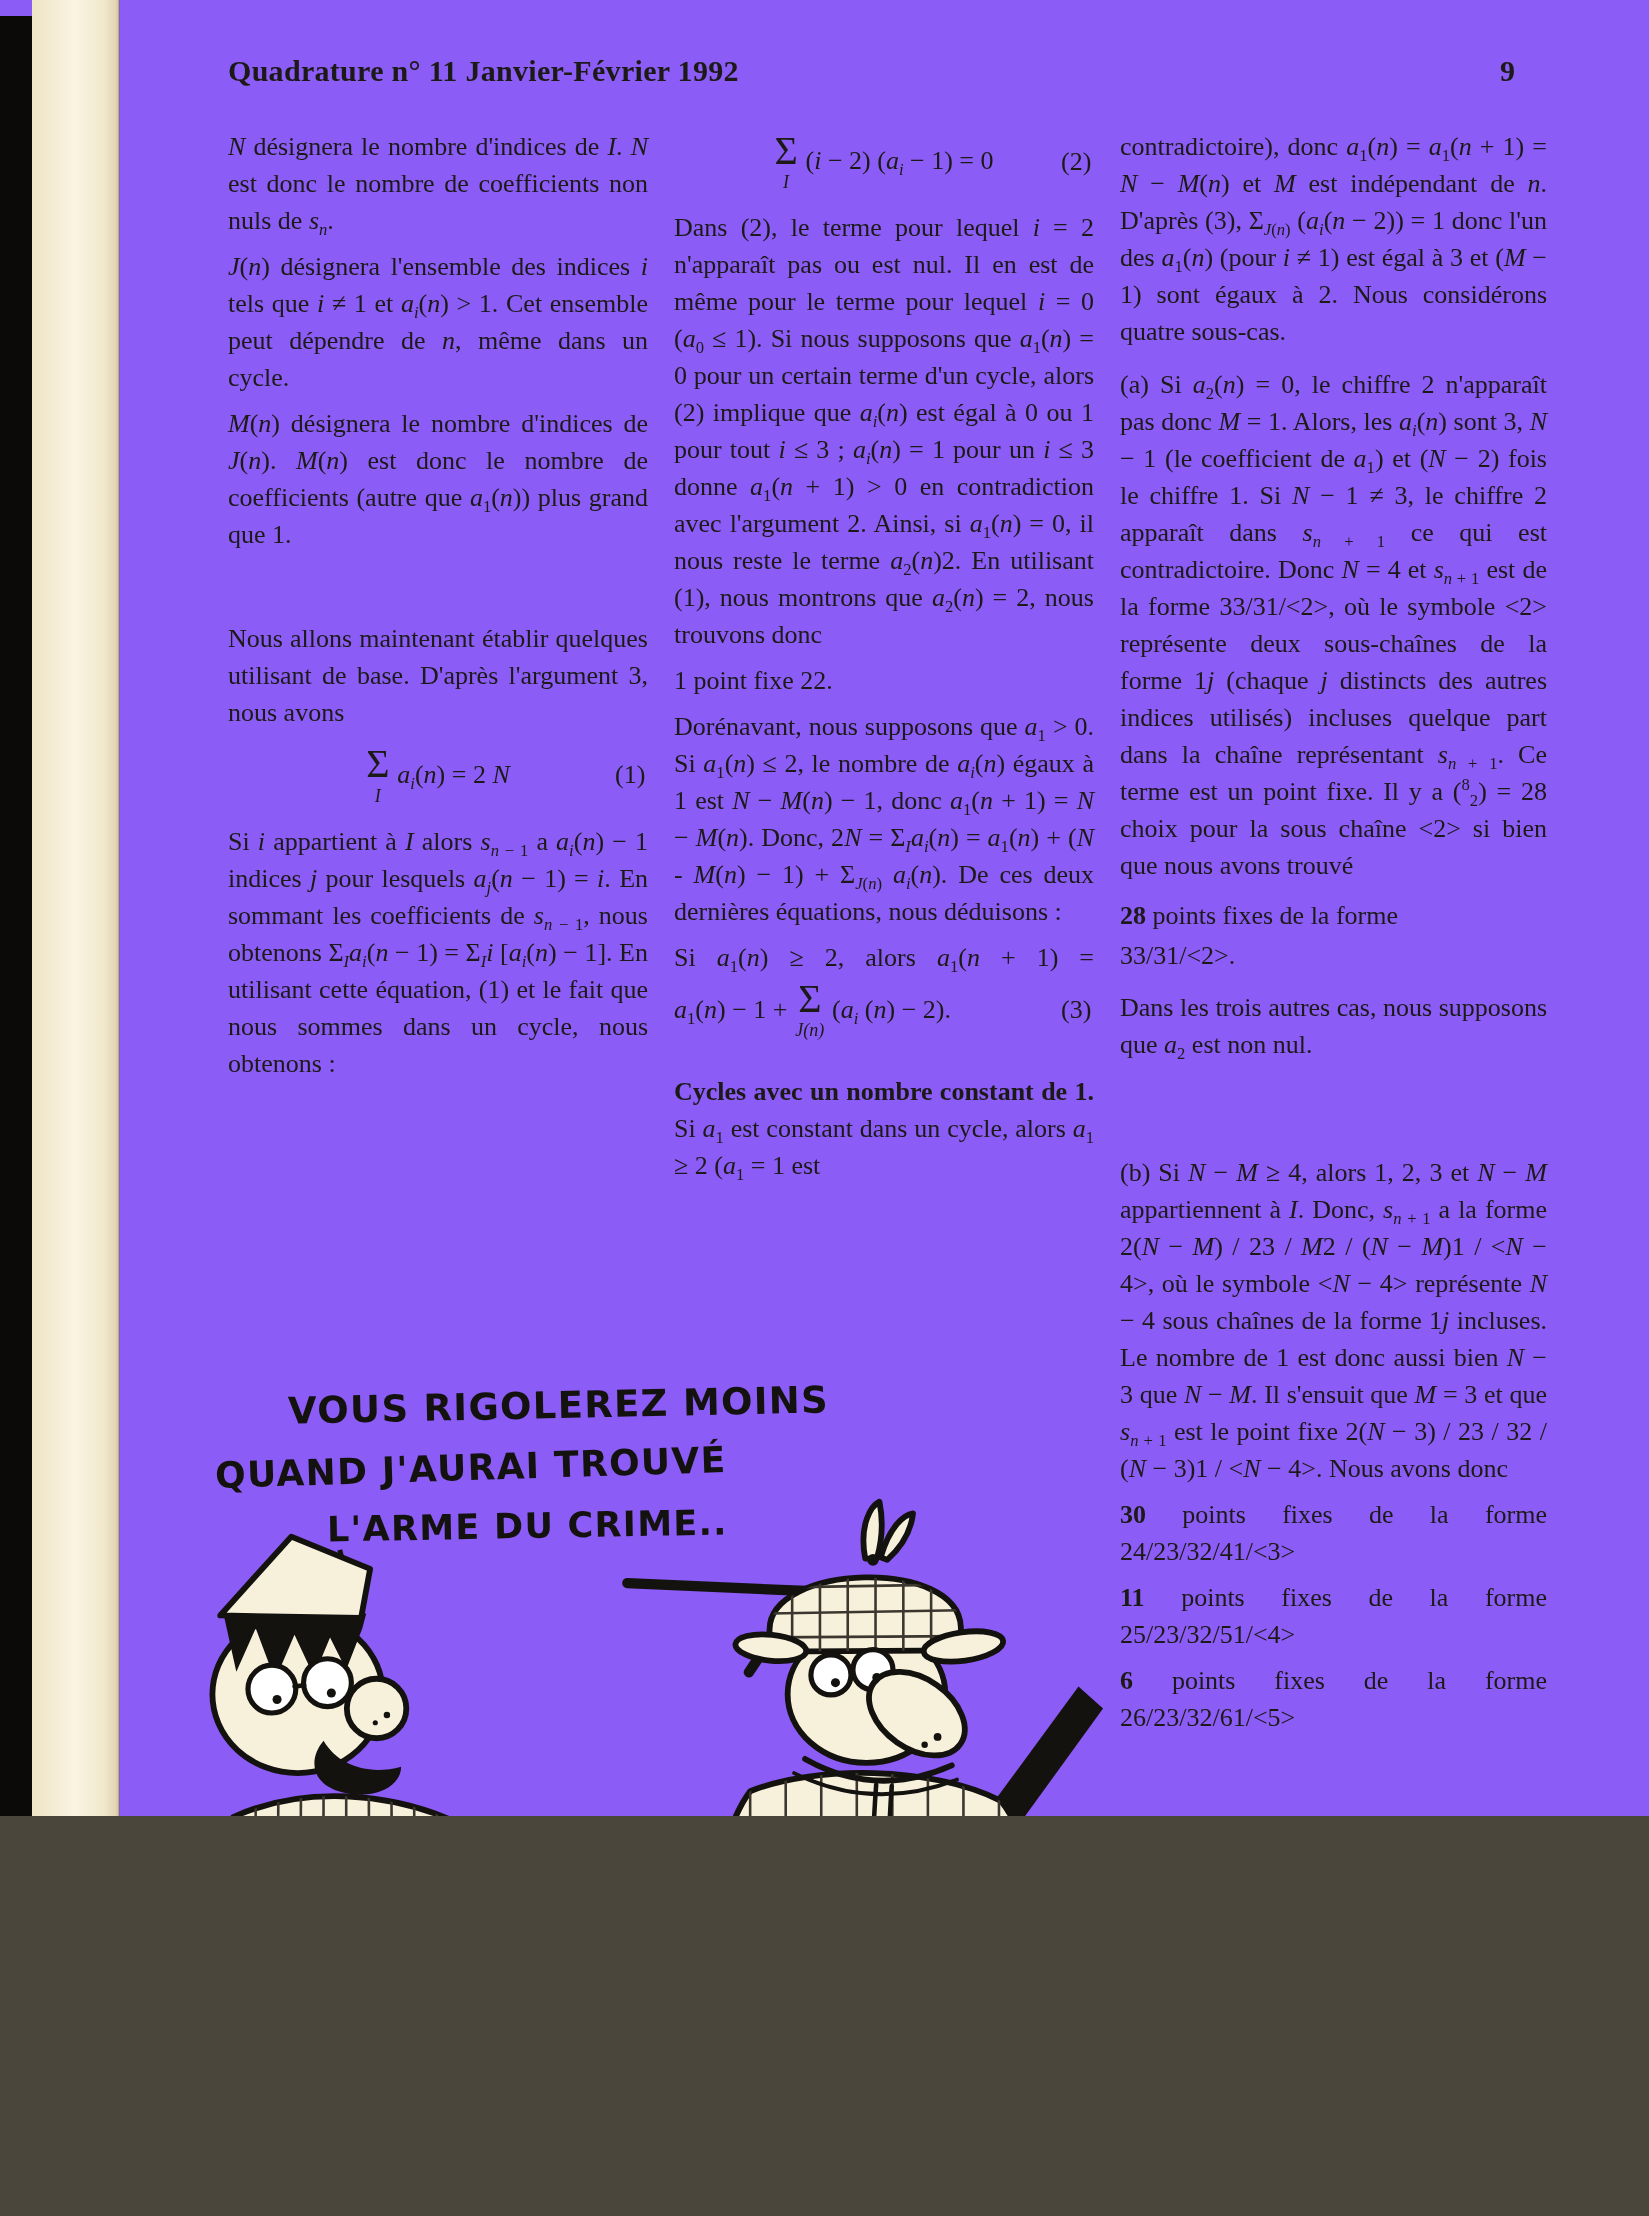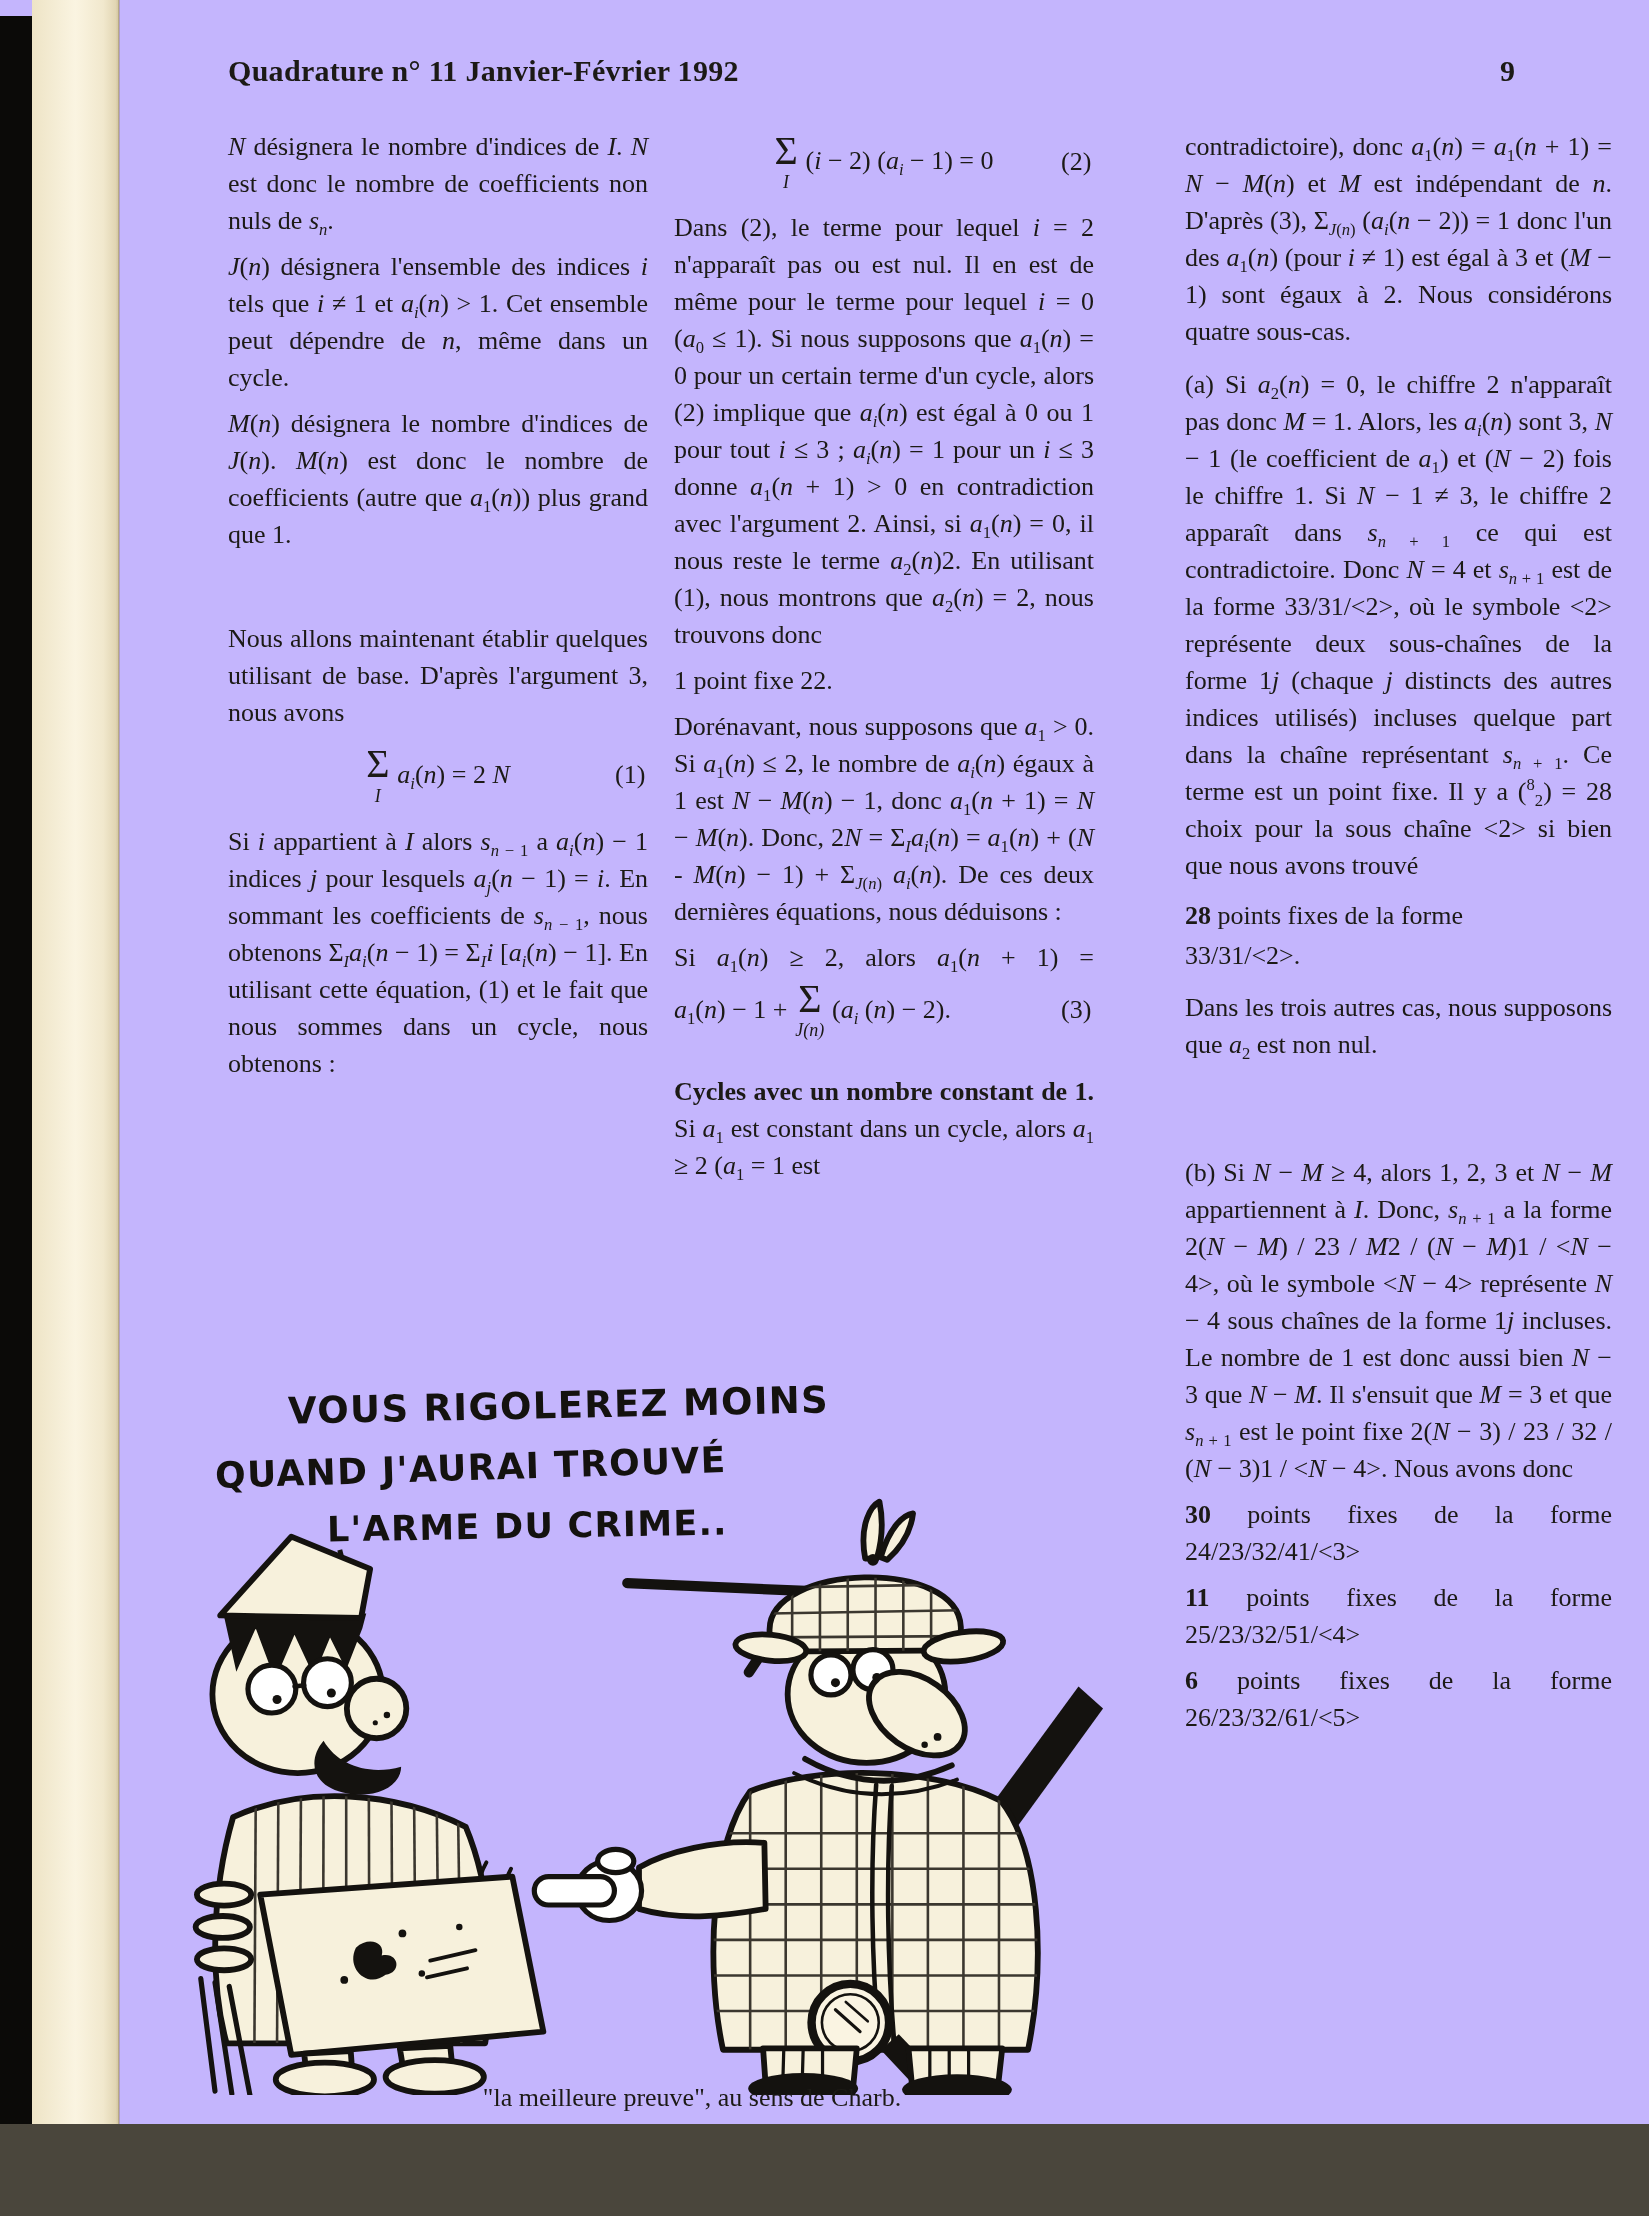--- a/index.html
+++ b/index.html
@@ -1,29 +1,29 @@
 <!DOCTYPE html>
 <html style="font-size:10.3px"><head>
 <meta charset="utf-8">
 <style>
   html,body{margin:0;padding:0;background:#4a463c;}
-  .page{position:relative;width:1650px;height:2124px;background:#c4b5fd;overflow:hidden;
+  .page{position:relative;width:1650px;height:1816px;background:#8b5cf6;overflow:hidden;
         font-family:"Liberation Serif","DejaVu Serif",serif;color:#1c1a16;}
   .left-band{position:absolute;left:0;top:15.5px;width:32px;height:2201px;background:#0b0a08;}
   .page-edge{position:absolute;left:32px;top:0;width:87px;height:100%;
         background:linear-gradient(90deg,#eee4c6,#faf4e1 50%,#f1e8cd 82%,#e2d6b4 96%,#d0c39e);}
   .crease{position:absolute;left:118px;top:0;width:1.9px;height:100%;background:rgba(120,100,60,.28);}
   .bottom-shadow{position:absolute;left:39px;top:2209px;width:918px;height:4.5px;border-radius:2.6px;
         background:linear-gradient(90deg,rgba(22,18,10,.7),rgba(22,18,10,.08));}
 
   .jtitle{position:absolute;left:228px;top:54px;font-weight:700;font-size:30px;letter-spacing:0.3px;white-space:nowrap;}
   .pnum{position:absolute;left:1500px;top:54px;font-weight:700;font-size:30px;}
 
   .col{position:absolute;top:128px;width:420px;text-align:justify;font-size:26px;line-height:37px;}
-  .col1{left:228px;} .col2{left:674px;} .col3{left:1185px;width:427px;}
+  .col1{left:228px;} .col2{left:674px;} .col3{left:1120px;width:427px;}
   .col p{margin:0 0 9px 0;}
   sub{font-size:64%;vertical-align:-0.35em;line-height:0;}
   sup{font-size:64%;line-height:0;}
   .gapbig{margin-top:67px !important;}
   .gapmed{margin-top:91px !important;}
   .center{}
   .spread{text-align-last:justify;}
 
   .eq{position:relative;text-align:center;margin:13px 0 18px 0;}
   .eqleft{text-align:left;margin:2.6px 0 22px 0;}

